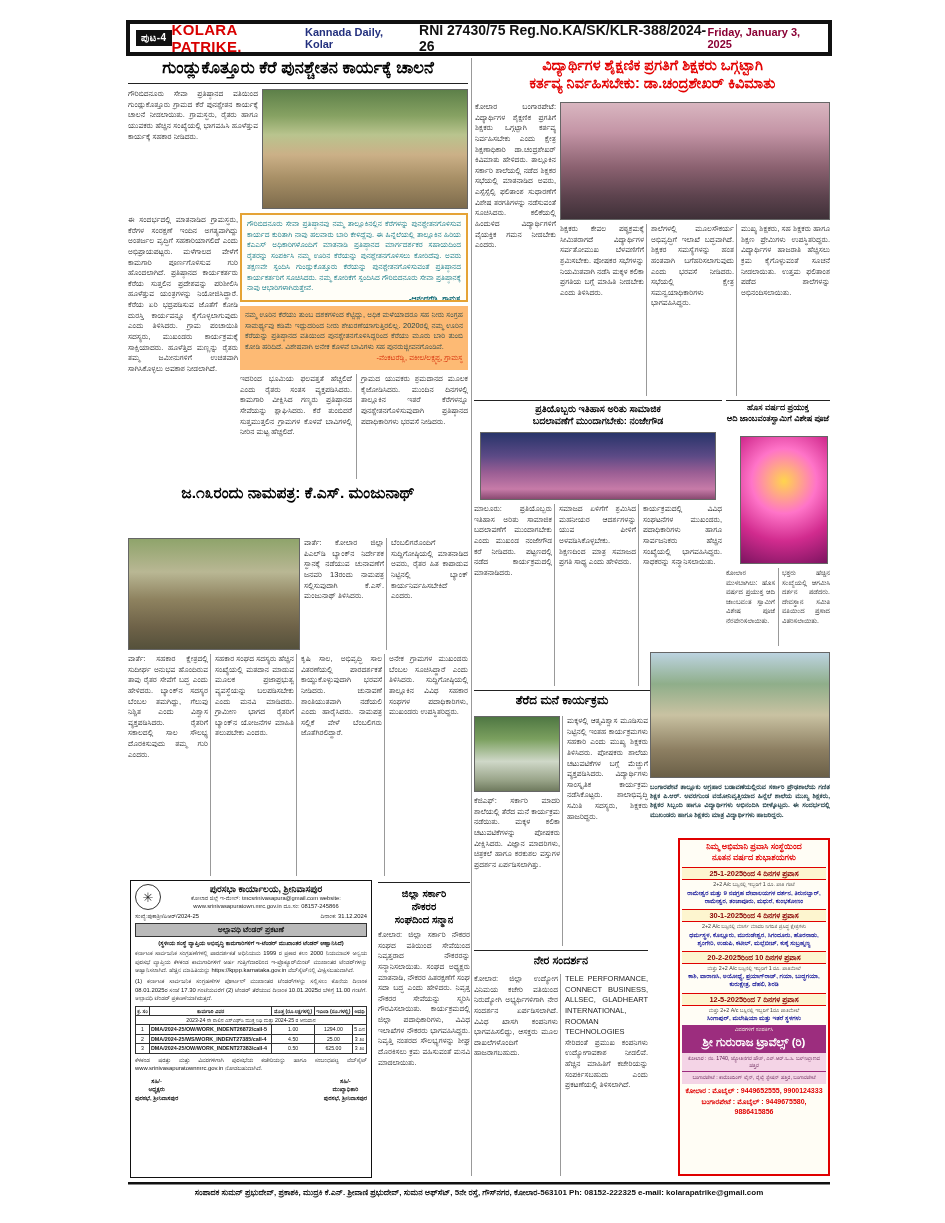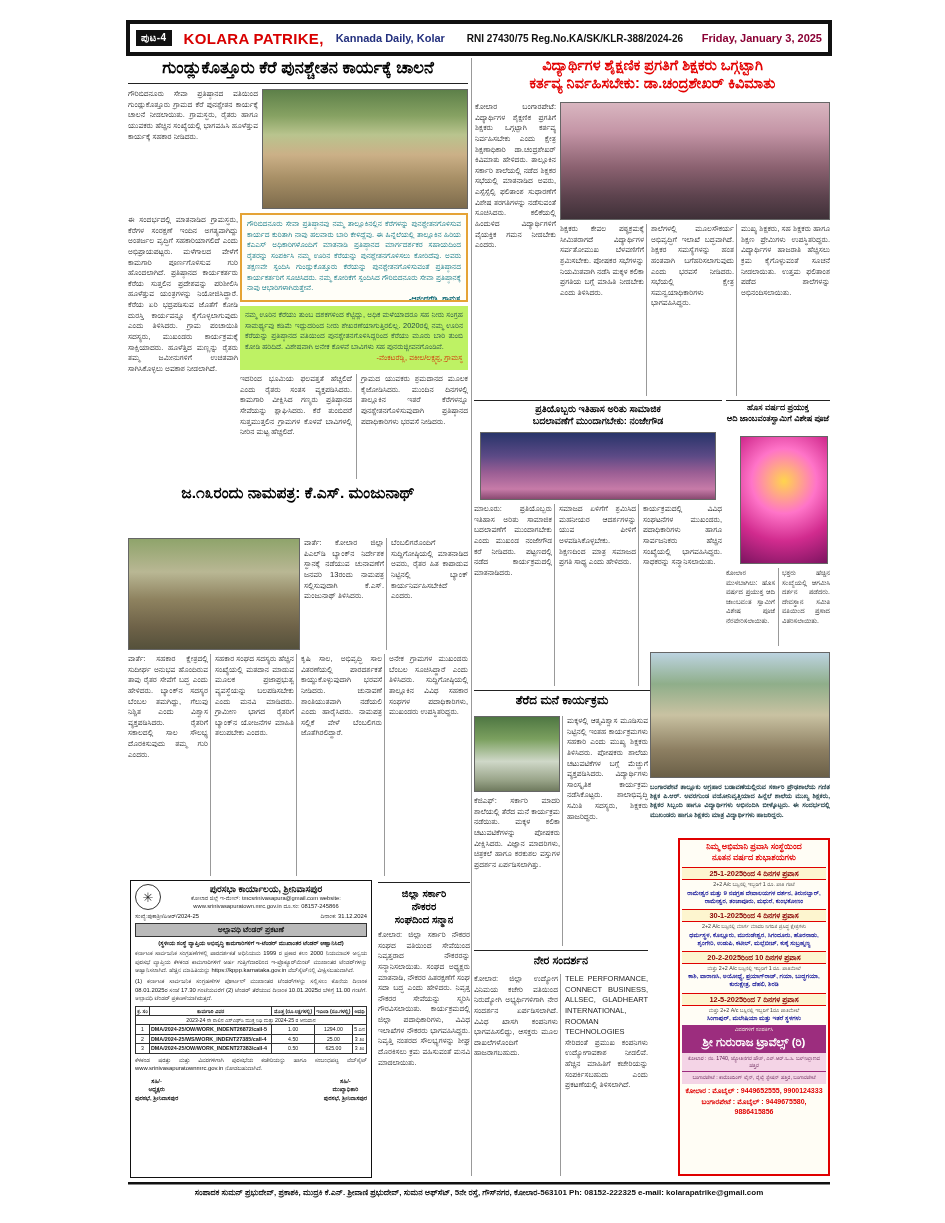--- a/index.html
+++ b/index.html
@@ -1,24 +1,24 @@
 <!DOCTYPE html>
 <html><head>
 <meta charset="utf-8">
 <style>
   *{margin:0;padding:0;box-sizing:border-box}
   html,body{width:945px;height:1223px;background:#fff;font-family:"Liberation Sans",sans-serif;color:#111;position:relative;overflow:hidden}
   .page{position:absolute;left:128px;top:22px;width:702px;height:1185px;background:#fff}
   .abs{position:absolute;overflow:hidden}
   
-  .masthead{border:2px solid #111;box-shadow:0 0 0 1px #fff inset,0 0 0 2px #111;display:flex;align-items:center;gap:12px;padding:3px 6px;background:#fff}
+  .masthead{border:2px solid #111;box-shadow:0 0 0 1px #fff inset,0 0 0 2px #111;display:flex;align-items:center;gap:0;padding:3px 6px;background:#fff}
   .pagelabel{background:#111;color:#fff;font-size:10px;font-weight:bold;padding:2px 5px;letter-spacing:.5px}
   .papername{color:#d80000;font-weight:bold;font-size:15px;letter-spacing:.3px}
   .papersub{color:#23307e;font-weight:bold;font-size:11px}
-  .reg{color:#111;font-weight:bold;font-size:10px;margin-left:10px}
+  .reg{color:#111;font-weight:bold;font-size:14px;margin-left:10px}
   .mdate{color:#8a0034;font-weight:bold;font-size:11px;margin-left:auto}
   
   .h-black{font-weight:bold;color:#000;text-align:center;line-height:1.15}
   .h-red{font-weight:bold;color:#e30000;text-align:center;line-height:1.25}
   .rule{border-bottom:1.5px solid #222}
   .jtext{font-size:7.5px;line-height:1.42;text-align:justify;color:#1c1c1c}
   .jtext-sm{font-size:6.8px;line-height:1.4;text-align:justify;color:#1c1c1c}
   .vr{border-left:1px solid #999}
   
   .photo{border:1px solid #666}
@@ -26,21 +26,21 @@
   .ph2{background:linear-gradient(180deg,#8fa46b 0%,#b9b794 30%,#8e825f 55%,#6e6248 80%,#55513b 100%)}
   .ph3{background:linear-gradient(180deg,#d9b6c0 0%,#c495a6 25%,#8c6271 55%,#5d434e 80%,#3f3038 100%)}
   .ph4{background:linear-gradient(180deg,#28346a 0%,#5c4a86 35%,#9a5e94 60%,#c77ba8 85%,#8a4a72 100%)}
   .ph5{background:radial-gradient(circle at 50% 35%,#ffd44d 0%,#ff74c8 35%,#d12b8e 65%,#7c1460 100%)}
   .ph6{background:linear-gradient(180deg,#4f7743 0%,#7ba05f 30%,#cfd8c8 60%,#9aa58a 85%,#6f7a5e 100%)}
   .ph7{background:linear-gradient(180deg,#bcd3e0 0%,#8fae8a 25%,#c9c2a2 50%,#8d7f62 78%,#6a5f47 100%)}
   .caption{font-size:6.6px;line-height:1.4;color:#093b45;text-align:justify;font-weight:bold}
   
   .qbox1{border:2px solid #e5a335;background:#fffef8;color:#006f7d;font-size:7.4px;line-height:1.45;text-align:justify;padding:4px 5px}
   .qbox1 .sign{display:block;text-align:right;font-weight:bold;color:#00606d}
-  .qbox2{background:#bef264;color:#143f46;font-size:7.4px;line-height:1.45;text-align:justify;padding:4px 5px}
+  .qbox2{background:#fdba74;color:#143f46;font-size:7.4px;line-height:1.45;text-align:justify;padding:4px 5px}
   .qbox2 .sign{display:block;text-align:right;font-weight:normal;color:#d42400}
   
   .tender{border:1.5px solid #111;padding:3px 4px;font-size:6.4px}
   .tender .toffice{text-align:center;font-weight:bold;font-size:9px}
   .tender .tline{text-align:center;font-size:5.8px;color:#222;line-height:1.35}
   .tender .trefrow{display:flex;justify-content:space-between;font-size:5.8px;margin-top:2px}
   .tender .tbar{background:#b9b9b9;border:1px solid #333;text-align:center;font-weight:bold;font-size:7.6px;margin:3px 0;padding:1px}
   .tender .tsub{text-align:center;font-size:5.9px;font-weight:bold;line-height:1.3}
   .tender .tbody{font-size:5.9px;line-height:1.45;text-align:justify;margin-top:2px}
   .ttable{width:100%;border-collapse:collapse;margin-top:3px}

